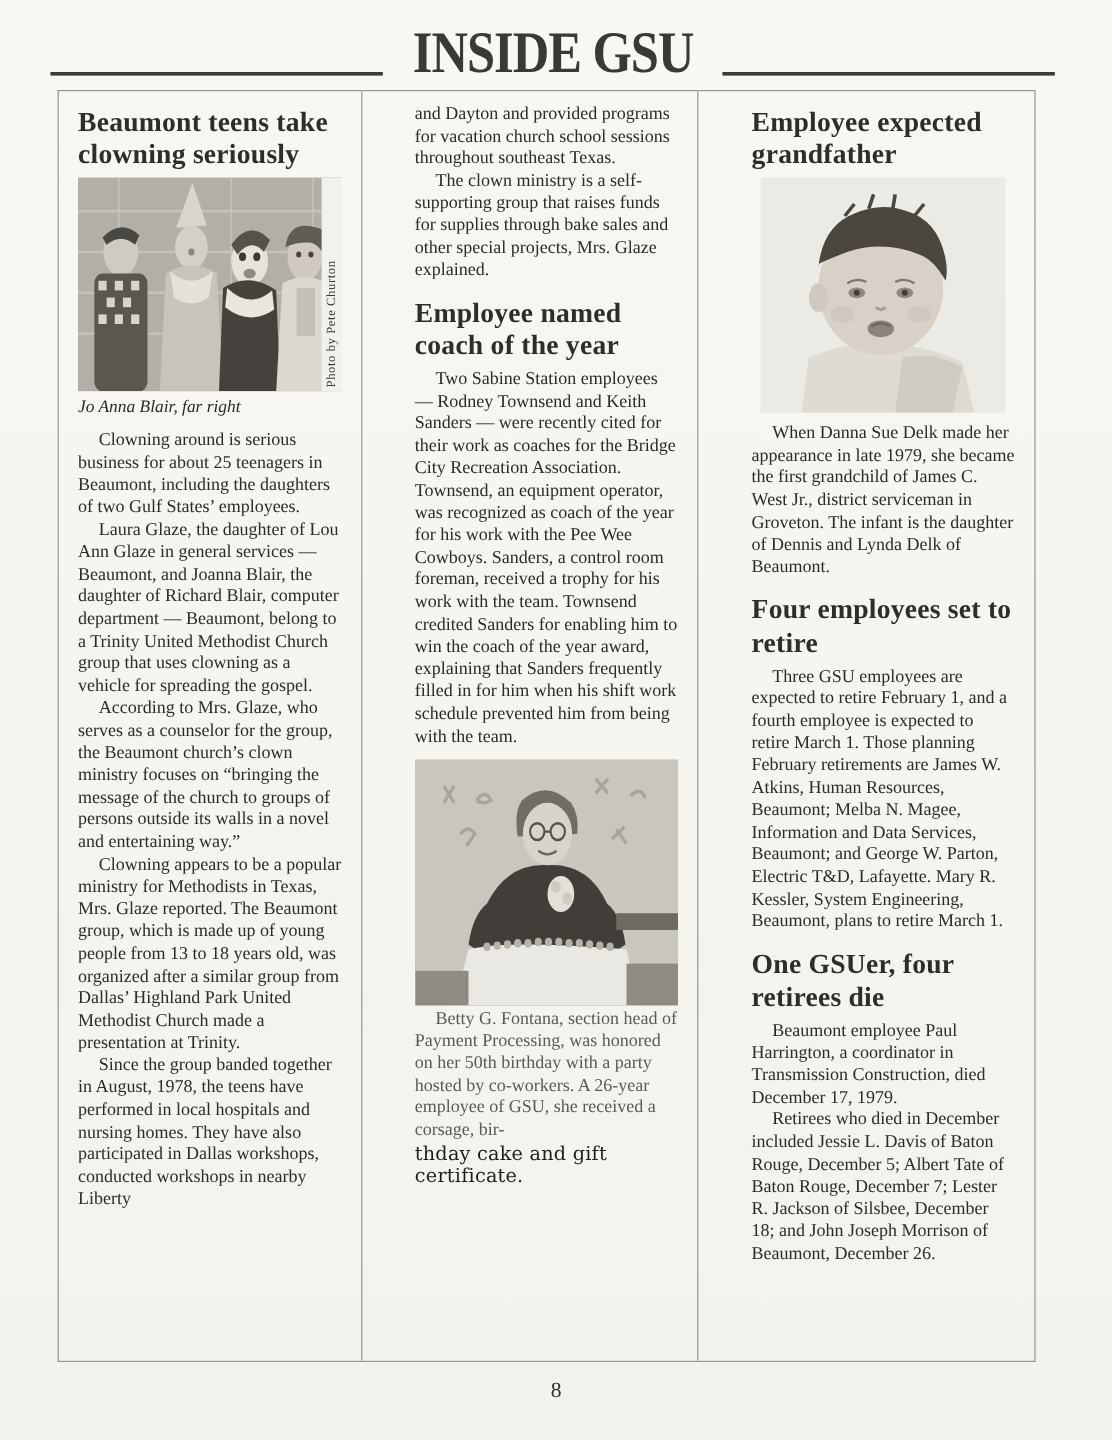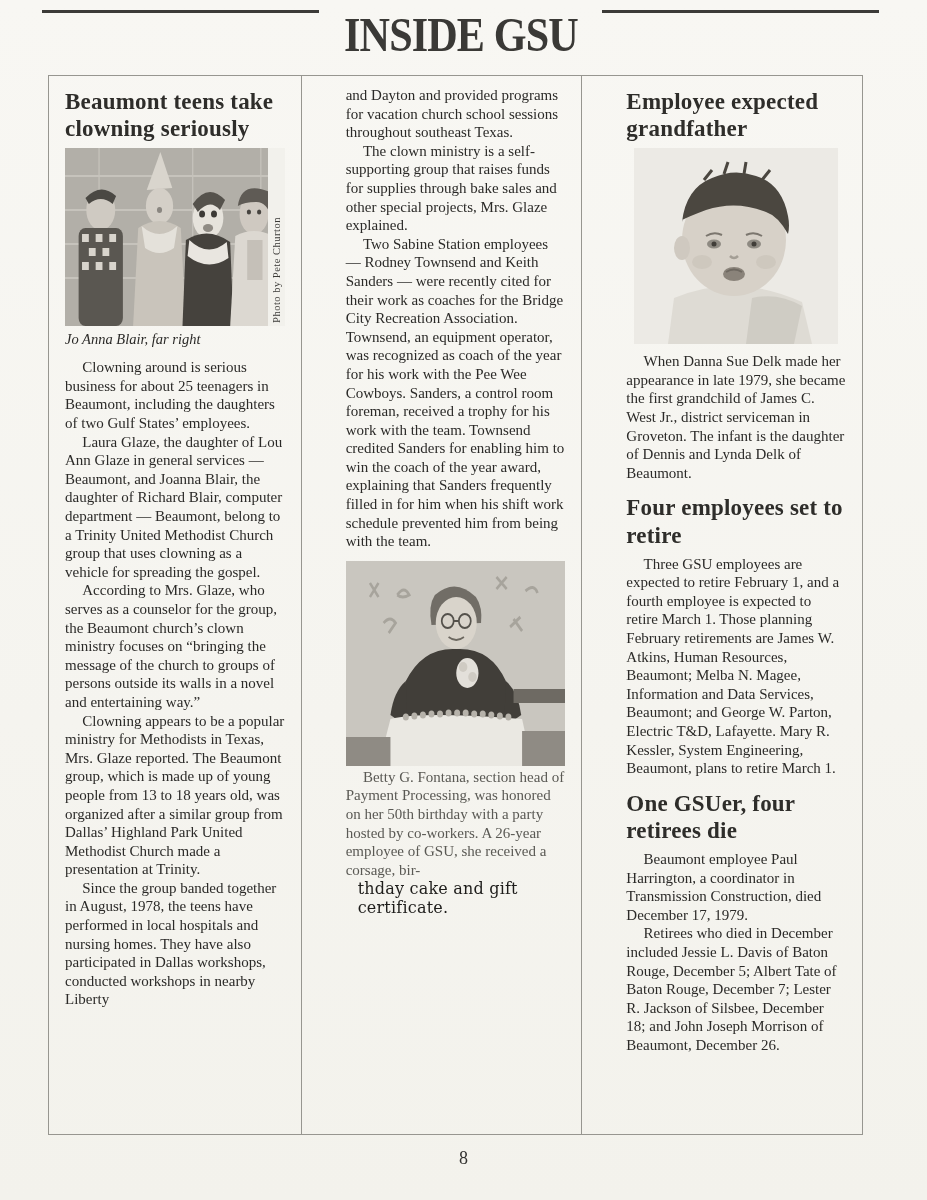--- a/index.html
+++ b/index.html
@@ -11,21 +11,21 @@
     position:relative;
     overflow:hidden;
   }
   .page{
     position:absolute;inset:0;
     background:linear-gradient(180deg,#f8f7f3 0%,#f5f4ef 60%,#f3f2ec 100%);
   }
   
   .masthead{
     position:absolute;top:10px;left:42px;right:48px;height:58px;
-    display:flex;align-items:flex-start;
+    display:flex;align-items:flex-end;
   }
   .masthead .rule{flex:1;height:3px;background:#3c3b38;margin-bottom:5px;}
   .masthead .title{
     font-weight:900;font-size:49px;line-height:1;
     letter-spacing:-1px;color:#3a3936;
     transform:scaleX(.86);transform-origin:center bottom;
     padding:0 6px;white-space:nowrap;
   }
   
   .frame{
@@ -58,21 +58,21 @@
     font-size:10.5px;color:#3a3936;letter-spacing:.5px;white-space:nowrap;
     padding-top:3px;
   }
   .photo-birthday{width:100%;height:205px;margin:10px 0 2px 0;}
   .photo-baby{width:204px;height:196px;margin:6px auto 8px auto;background:#ecebe6;}
   
   .fade-line{color:#5a5954;}
   .correction{
     display:block;text-indent:0;
     font-family:"DejaVu Serif","Liberation Serif",serif;
-    font-size:16px;color:#1e1d1b;letter-spacing:.2px;margin-top:1px;margin-left:12px;
+    font-size:16px;color:#1e1d1b;letter-spacing:.2px;margin-top:1px;
   }
   
   .folio{
     position:absolute;left:0;right:0;top:1148px;text-align:center;
     font-size:18px;color:#333230;
   }
 </style>
 </head>
 <body>
 
@@ -148,20 +148,21 @@
       <p>Laura Glaze, the daughter of Lou Ann Glaze in general services — Beaumont, and Joanna Blair, the daughter of Richard Blair, computer department — Beaumont, belong to a Trinity United Methodist Church group that uses clowning as a vehicle for spreading the gospel.</p>
       <p>According to Mrs. Glaze, who serves as a counselor for the group, the Beaumont church’s clown ministry focuses on “bringing the message of the church to groups of persons outside its walls in a novel and entertaining way.”</p>
       <p>Clowning appears to be a popular ministry for Methodists in Texas, Mrs. Glaze reported. The Beaumont group, which is made up of young people from 13 to 18 years old, was organized after a similar group from Dallas’ Highland Park United Methodist Church made a presentation at Trinity.</p>
       <p>Since the group banded together in August, 1978, the teens have performed in local hospitals and nursing homes. They have also participated in Dallas workshops, conducted workshops in nearby Liberty</p>
     </div>
 
     <div class="col">
       <p class="noindent">and Dayton and provided programs for vacation church school sessions throughout southeast Texas.</p>
       <p>The clown ministry is a self-supporting group that raises funds for supplies through bake sales and other special projects, Mrs. Glaze explained.</p>
 
+      <h2>Employee named coach of the year</h2>
       <p>Two Sabine Station employees — Rodney Townsend and Keith Sanders — were recently cited for their work as coaches for the Bridge City Recreation Association. Townsend, an equipment operator, was recognized as coach of the year for his work with the Pee Wee Cowboys. Sanders, a control room foreman, received a trophy for his work with the team. Townsend credited Sanders for enabling him to win the coach of the year award, explaining that Sanders frequently filled in for him when his shift work schedule prevented him from being with the team.</p>
 
       <div class="photo photo-birthday">
         <svg width="100%" height="100%" viewBox="0 0 257 205" preserveAspectRatio="none">
           <rect width="257" height="205" fill="#c9c6bf"></rect>
 
           <g fill="none" stroke="#9a968e" stroke-width="3" opacity=".7">
             <path d="M28 22 l10 14 m0 -14 l-10 14"></path>
               <path d="M60 34 q8 -10 14 0 q-8 4 -14 0"></path>
             <path d="M176 16 l12 12 m-12 0 l12 -12"></path>

